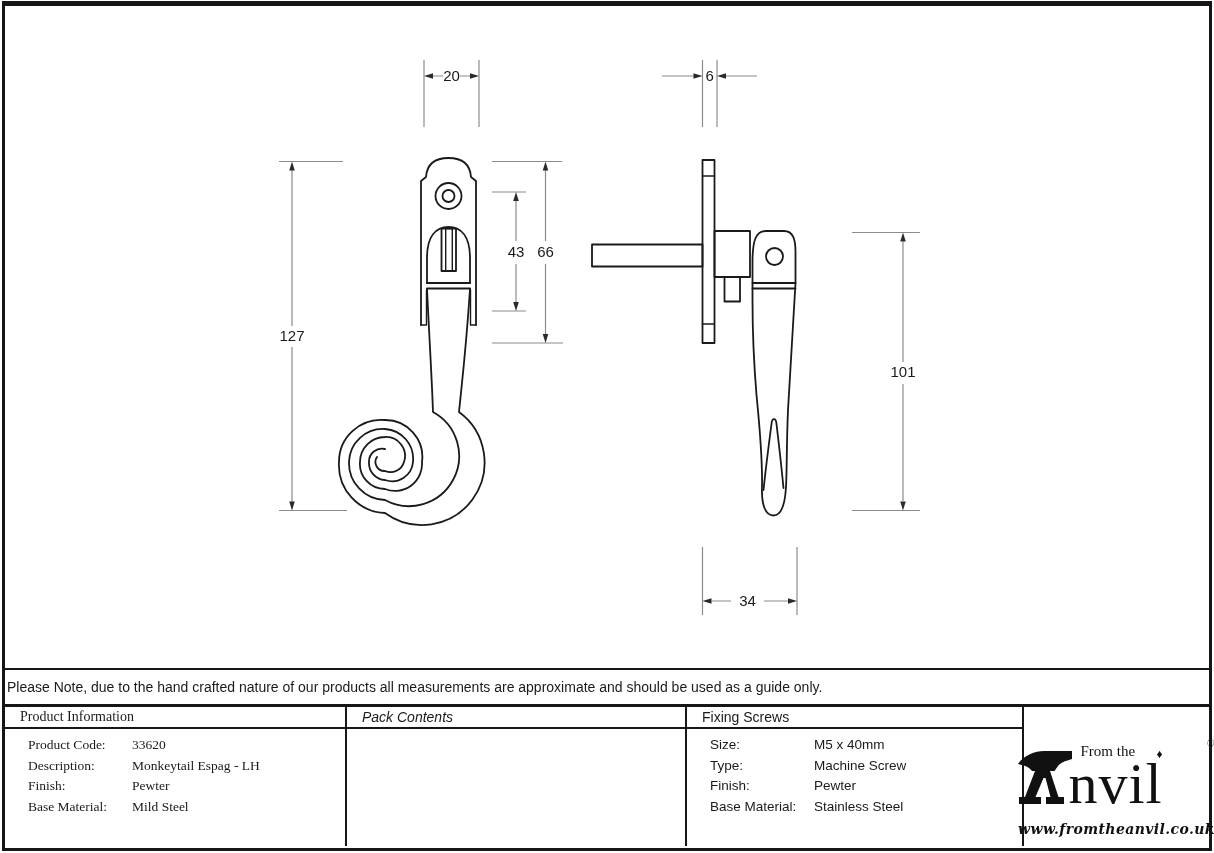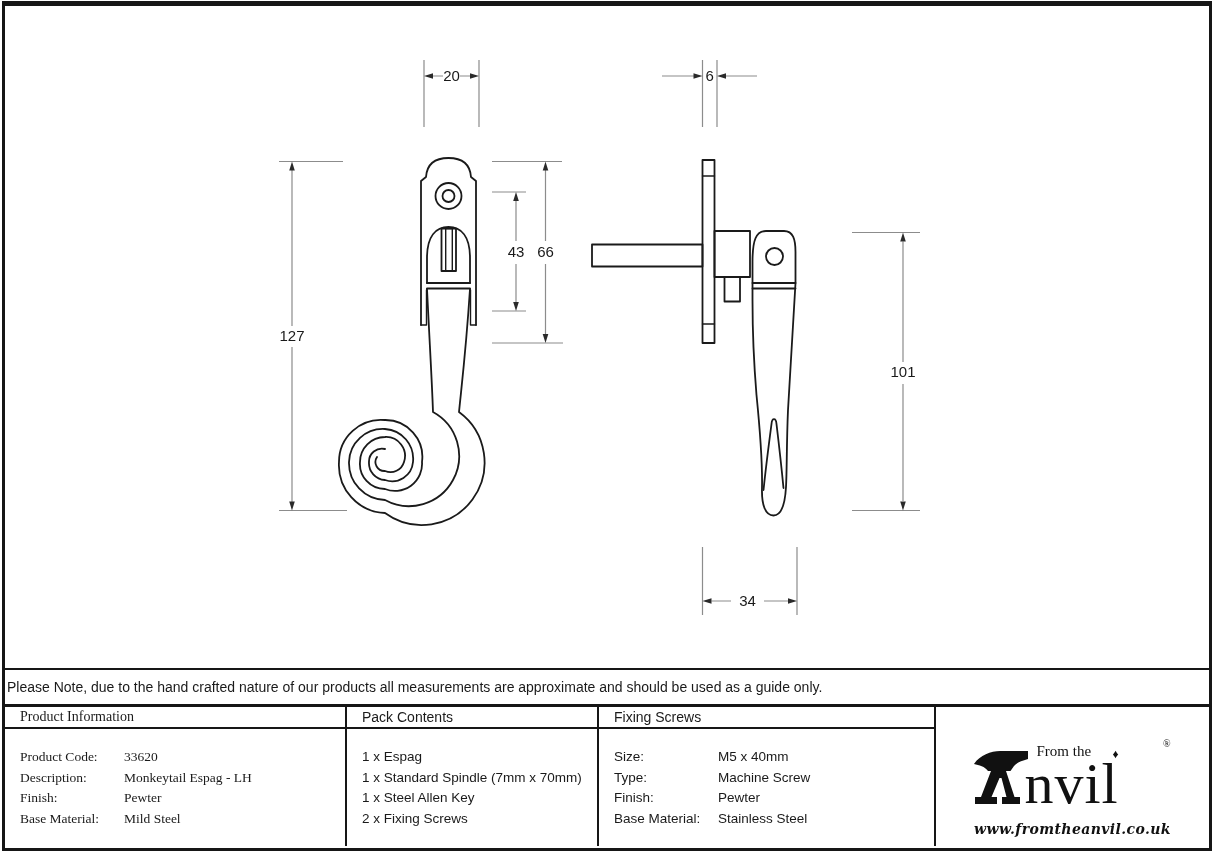--- a/index.html
+++ b/index.html
@@ -20,28 +20,28 @@
     display:flex;align-items:center;padding-left:2px;box-sizing:content-box;
     font-size:14px;
   }
   
   .info-table{
     position:absolute;left:5px;right:5px;top:707px;height:139px;
     display:flex;flex-direction:row;
   }
   .col{box-sizing:border-box;height:100%;}
   .col1{width:340px;font-family:Liberation Serif, serif;}
-  .col2{width:252px;border-left:2px solid #161616;}
+  .col2{width:340px;border-left:2px solid #161616;font-style:italic;}
   .col3{width:337px;border-left:2px solid #161616;}
   .col4{flex:1;border-left:2px solid #161616;position:relative;}
   .col-header{
     height:20px;border-bottom:2px solid #161616;
     display:flex;align-items:center;padding-left:15px;font-size:14px;
   }
-  .col-body{padding:18px 0 0 15px;}
+  .col-body{padding:6px 0 0 15px;margin-left:8px;}
   .kv-row{display:flex;line-height:20.5px;font-size:13.5px;}
   .kv-label{width:104px;flex:none;}
   .kv-value{flex:1;}
   .pc-item{line-height:20.5px;font-size:13.5px;}
   
   .logo-box{position:absolute;left:50%;top:36px;transform:translateX(-50%);width:200px;height:86px;}
   .brand-line{position:relative;height:64px;}
   .anvil-glyph{position:absolute;left:0px;bottom:1px;width:56px;height:58px;}
   .brand-suffix{
     position:absolute;left:52px;bottom:-6px;
@@ -203,26 +203,20 @@
       </div>
       <div class="kv-row">
         <span class="kv-label">Base Material:</span>
         <span class="kv-value">Mild Steel</span>
       </div>
     </div>
   </div>
 
   <div class="col col2">
     <div class="col-header">Pack Contents</div>
-    <div class="col-body">
-      <div class="pc-item">1 x Espag</div>
-      <div class="pc-item">1 x Standard Spindle (7mm x 70mm)</div>
-      <div class="pc-item">1 x Steel Allen Key</div>
-      <div class="pc-item">2 x Fixing Screws</div>
-    </div>
   </div>
 
   <div class="col col3">
     <div class="col-header">Fixing Screws</div>
     <div class="col-body">
       <div class="kv-row">
         <span class="kv-label">Size:</span>
         <span class="kv-value">M5 x 40mm</span>
       </div>
       <div class="kv-row">

